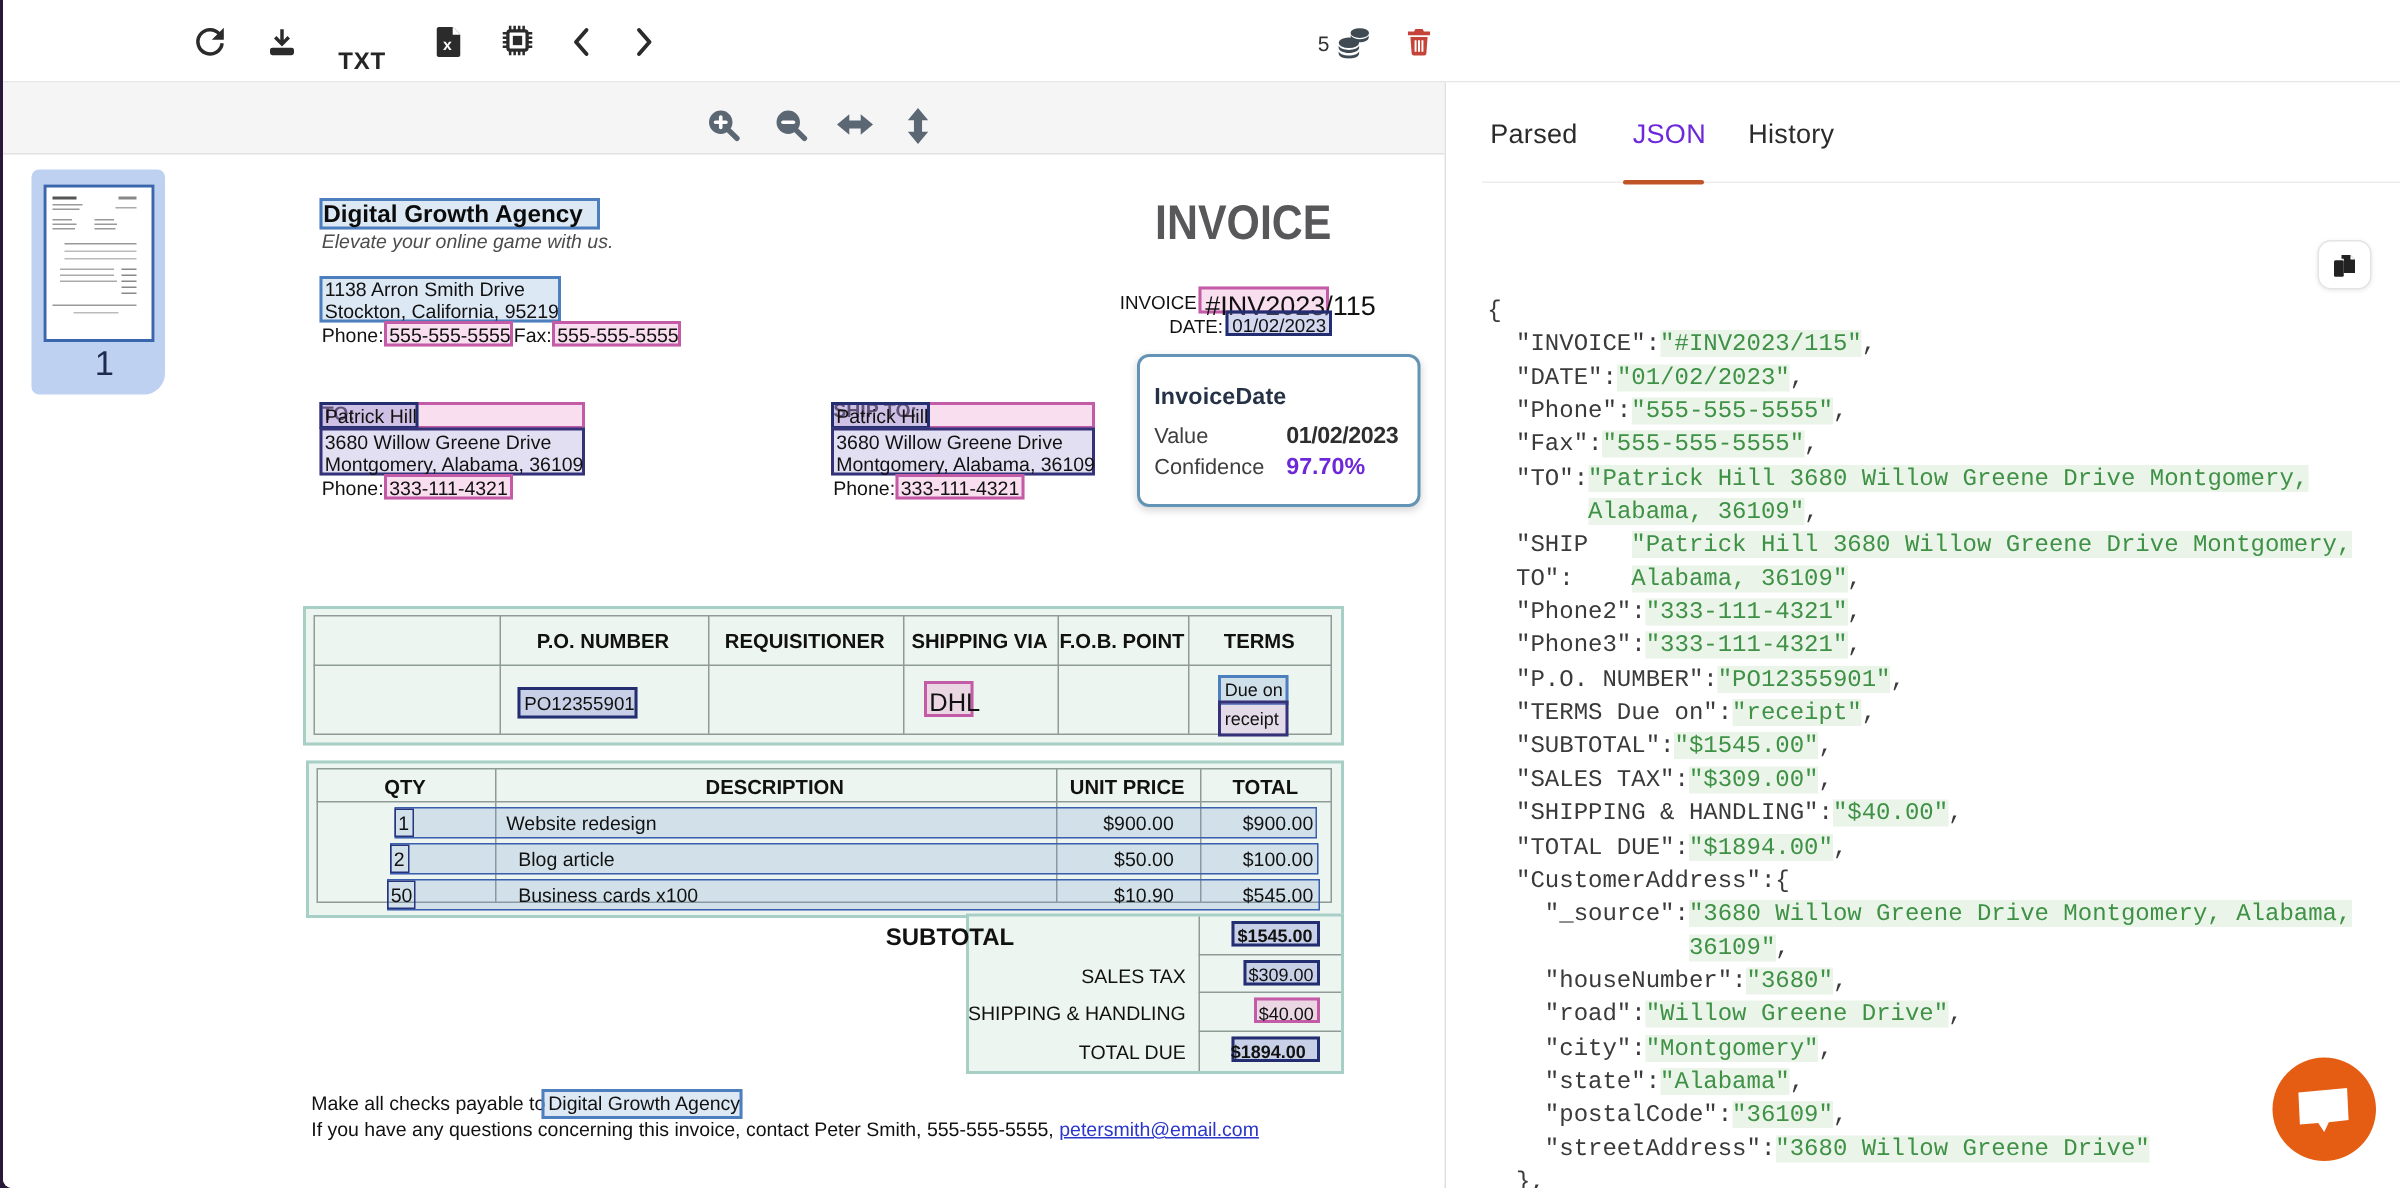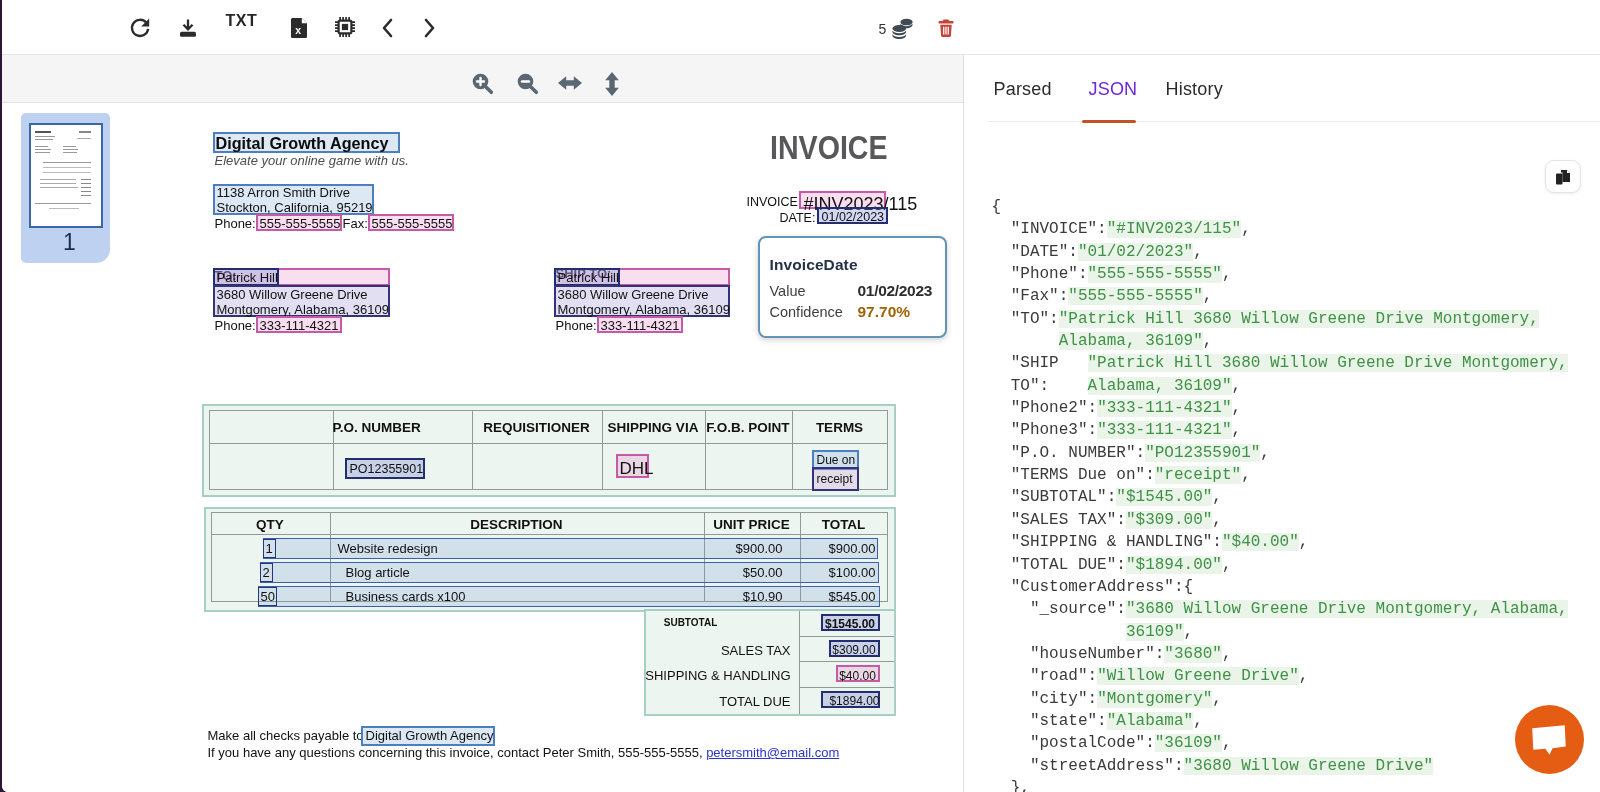--- a/index.html
+++ b/index.html
@@ -106,31 +106,31 @@
     <div class="abs" style="left:802px;top:193.5px;font-size:18px">#INV2023/115</div>
     <div class="abs" style="left:778px;top:211px;font-size:12.5px">DATE:</div>
     <div class="bx navy" style="left:815px;top:207px;width:71px;height:17px"></div>
     <div class="abs" style="left:820px;top:209.5px;font-size:12.5px">01/02/2023</div>
 
     <div class="abs" style="left:756px;top:236px;width:189px;height:102px;background:#fff;border:2px solid #6394b5;border-radius:8px;box-shadow:0 2px 6px rgba(0,0,0,.18)"></div>
     <div class="abs" style="left:768px;top:256px;font-size:15.5px;font-weight:bold;color:#253246;letter-spacing:.1px">InvoiceDate</div>
     <div class="abs" style="left:768px;top:283px;font-size:14.5px;color:#3e3e3e">Value</div>
     <div class="abs" style="left:856px;top:282px;font-size:15.5px;color:#2e2e2e;font-weight:bold;letter-spacing:-.3px">01/02/2023</div>
     <div class="abs" style="left:768px;top:304px;font-size:14.5px;color:#3e3e3e">Confidence</div>
-    <div class="abs" style="left:856px;top:303px;font-size:15.5px;color:#a16207;font-weight:bold">97.70%</div>
+    <div class="abs" style="left:856px;top:303px;font-size:15.5px;color:#6d28d9;font-weight:bold">97.70%</div>
 
     <div class="bx teal" style="left:200px;top:404px;width:694px;height:93px"></div>
     <div class="abs" style="left:207px;top:410px;width:679px;height:80px;border:1px solid #8f9b97"></div>
     <div class="gline" style="left:207px;top:443px;width:679px;height:1px"></div>
     <div class="gline" style="left:331px;top:410px;width:1px;height:80px"></div>
     <div class="gline" style="left:470px;top:410px;width:1px;height:80px"></div>
     <div class="gline" style="left:600px;top:410px;width:1px;height:80px"></div>
     <div class="gline" style="left:703px;top:410px;width:1px;height:80px"></div>
     <div class="gline" style="left:790px;top:410px;width:1px;height:80px"></div>
-    <div class="abs" style="left:331px;top:420px;width:139px;font-weight:bold;font-size:13.5px">P.O. NUMBER</div>
+    <div class="abs" style="left:331px;top:420px;width:139px;text-align:center;font-weight:bold;font-size:13.5px">P.O. NUMBER</div>
     <div class="abs" style="left:470px;top:420px;width:130px;text-align:center;font-weight:bold;font-size:13.5px">REQUISITIONER</div>
     <div class="abs" style="left:600px;top:420px;width:103px;text-align:center;font-weight:bold;font-size:13.5px">SHIPPING VIA</div>
     <div class="abs" style="left:703px;top:420px;width:87px;text-align:center;font-weight:bold;font-size:13.5px">F.O.B. POINT</div>
     <div class="abs" style="left:790px;top:420px;width:96px;text-align:center;font-weight:bold;font-size:13.5px">TERMS</div>
     <div class="bx navy" style="left:343px;top:458px;width:80px;height:21px"></div>
     <div class="abs" style="left:348px;top:461.5px;font-size:12.5px">PO12355901</div>
     <div class="bx pink" style="left:614px;top:454px;width:33px;height:24px"></div>
     <div class="abs" style="left:618px;top:459px;font-size:17px">DHL</div>
     <div class="bx blue" style="left:810px;top:450px;width:47px;height:20px"></div>
     <div class="abs" style="left:815px;top:453px;font-size:12px">Due on</div>
@@ -167,32 +167,32 @@
     <div class="abs" style="left:259px;top:589px">50</div>
     <div class="abs" style="left:344px;top:589px">Business cards x100</div>
     <div class="abs" style="left:641px;top:589px;width:140px;text-align:right">$10.90</div>
     <div class="abs" style="left:734px;top:589px;width:140px;text-align:right">$545.00</div>
 
     <div class="bx teal" style="left:642px;top:609px;width:252px;height:107px"></div>
     <div class="gline" style="left:797px;top:611px;width:1px;height:103px"></div>
     <div class="gline" style="left:797px;top:636px;width:95px;height:1px"></div>
     <div class="gline" style="left:797px;top:661px;width:95px;height:1px"></div>
     <div class="gline" style="left:797px;top:687px;width:95px;height:1px"></div>
-    <div class="abs" style="left:589px;top:617px;width:200px;text-align:center;font-weight:bold;font-size:10px">SUBTOTAL</div>
+    <div class="abs" style="left:589px;top:617px;width:200px;text-align:left;font-weight:bold;font-size:16px">SUBTOTAL</div>
     <div class="abs" style="left:589px;top:643px;width:200px;text-align:right;font-size:13px">SALES TAX</div>
     <div class="abs" style="left:589px;top:668px;width:200px;text-align:right;font-size:13px">SHIPPING &amp; HANDLING</div>
     <div class="abs" style="left:589px;top:694px;width:200px;text-align:right;font-size:13px">TOTAL DUE</div>
     <div class="bx navy" style="left:819px;top:614px;width:59px;height:17px"></div>
     <div class="abs" style="left:819px;top:617px;width:59px;text-align:center;font-size:12px;font-weight:bold">$1545.00</div>
     <div class="bx navy" style="left:827px;top:640px;width:51px;height:17px"></div>
     <div class="abs" style="left:827px;top:643px;width:51px;text-align:center;font-size:12px">$309.00</div>
     <div class="bx pink" style="left:834px;top:665px;width:44px;height:17px"></div>
     <div class="abs" style="left:834px;top:669px;width:44px;text-align:center;font-size:12px">$40.00</div>
     <div class="bx navy" style="left:819px;top:691px;width:59px;height:17px"></div>
-    <div class="abs" style="left:819px;top:694px;width:59px;text-align:right;font-size:12px;font-weight:normal">$1894.00</div>
+    <div class="abs" style="left:819px;top:694px;width:59px;text-align:left;font-size:12px;font-weight:bold">$1894.00</div>
 
     <div class="abs" style="left:206px;top:728px">Make all checks payable to</div>
     <div class="bx blue" style="left:359px;top:726px;width:134px;height:20px"></div>
     <div class="abs" style="left:364px;top:728px">Digital Growth Agency</div>
     <div class="abs" style="left:206px;top:745px">If you have any questions concerning this invoice, contact Peter Smith, 555-555-5555, <span style="color:#2a35c9;text-decoration:underline">petersmith@email.com</span></div>
   </div>
   <div id="zoombar">
 
     <svg class="abs" style="left:468px;top:16px" width="24" height="24" viewBox="0 0 24 24">
       <circle cx="10.5" cy="10.5" r="7.8" fill="#5b6772"></circle>
@@ -218,21 +218,21 @@
 
     <svg class="abs" style="left:126px;top:16px" width="24" height="24" viewBox="0 0 24 24">
       <path fill="none" stroke="#2b2b2b" stroke-width="2.3" d="M18.2 6.6 A8.1 8.1 0 1 0 20.1 12.8"></path>
       <polygon fill="#2b2b2b" points="13.2,10.5 21.2,10.5 21.2,2.5"></polygon>
     </svg>
 
     <svg class="abs" style="left:174px;top:16px" width="24" height="24" viewBox="0 0 24 24">
       <path stroke="#2b2b2b" stroke-width="2.3" fill="none" d="M12 3.5v9.5M7.5 8.8 12 13.4l4.5-4.6"></path>
       <rect x="4" y="15.8" width="16" height="5" rx="1.6" fill="#2b2b2b"></rect>
     </svg>
-    <div class="abs" style="left:224px;top:12px;font-size:16px;font-weight:bold;color:#262626;letter-spacing:.5px">TXT</div>
+    <div class="abs" style="left:224px;top:33px;font-size:16px;font-weight:bold;color:#262626;letter-spacing:.5px">TXT</div>
 
     <svg class="abs" style="left:289px;top:18px" width="16" height="20" viewBox="0 0 16 20">
       <path fill="#2b2b2b" d="M1.6 0h9.2L16 5.2v13.2c0 .9-.7 1.6-1.6 1.6H1.6C.7 20 0 19.3 0 18.4V1.6C0 .7.7 0 1.6 0z"></path>
       <path fill="#fff" d="M10.8 0 16 5.2h-5.2z"></path>
       <text x="7.2" y="15.5" font-size="10.5" font-weight="bold" fill="#fff" text-anchor="middle" font-family="Liberation Sans">x</text>
     </svg>
 
     <svg class="abs" style="left:333px;top:17px" width="20" height="20" viewBox="0 0 20 20">
       <g stroke="#2b2b2b" stroke-width="1.7">
         <path d="M5.1 0v3.2M8.1 0v3.2M11.1 0v3.2M14.1 0v3.2M5.1 16.8V20M8.1 16.8V20M11.1 16.8V20M14.1 16.8V20M0 5.1h3.2M0 8.1h3.2M0 11.1h3.2M0 14.1h3.2M16.8 5.1H20M16.8 8.1H20M16.8 11.1H20M16.8 14.1H20"></path>

